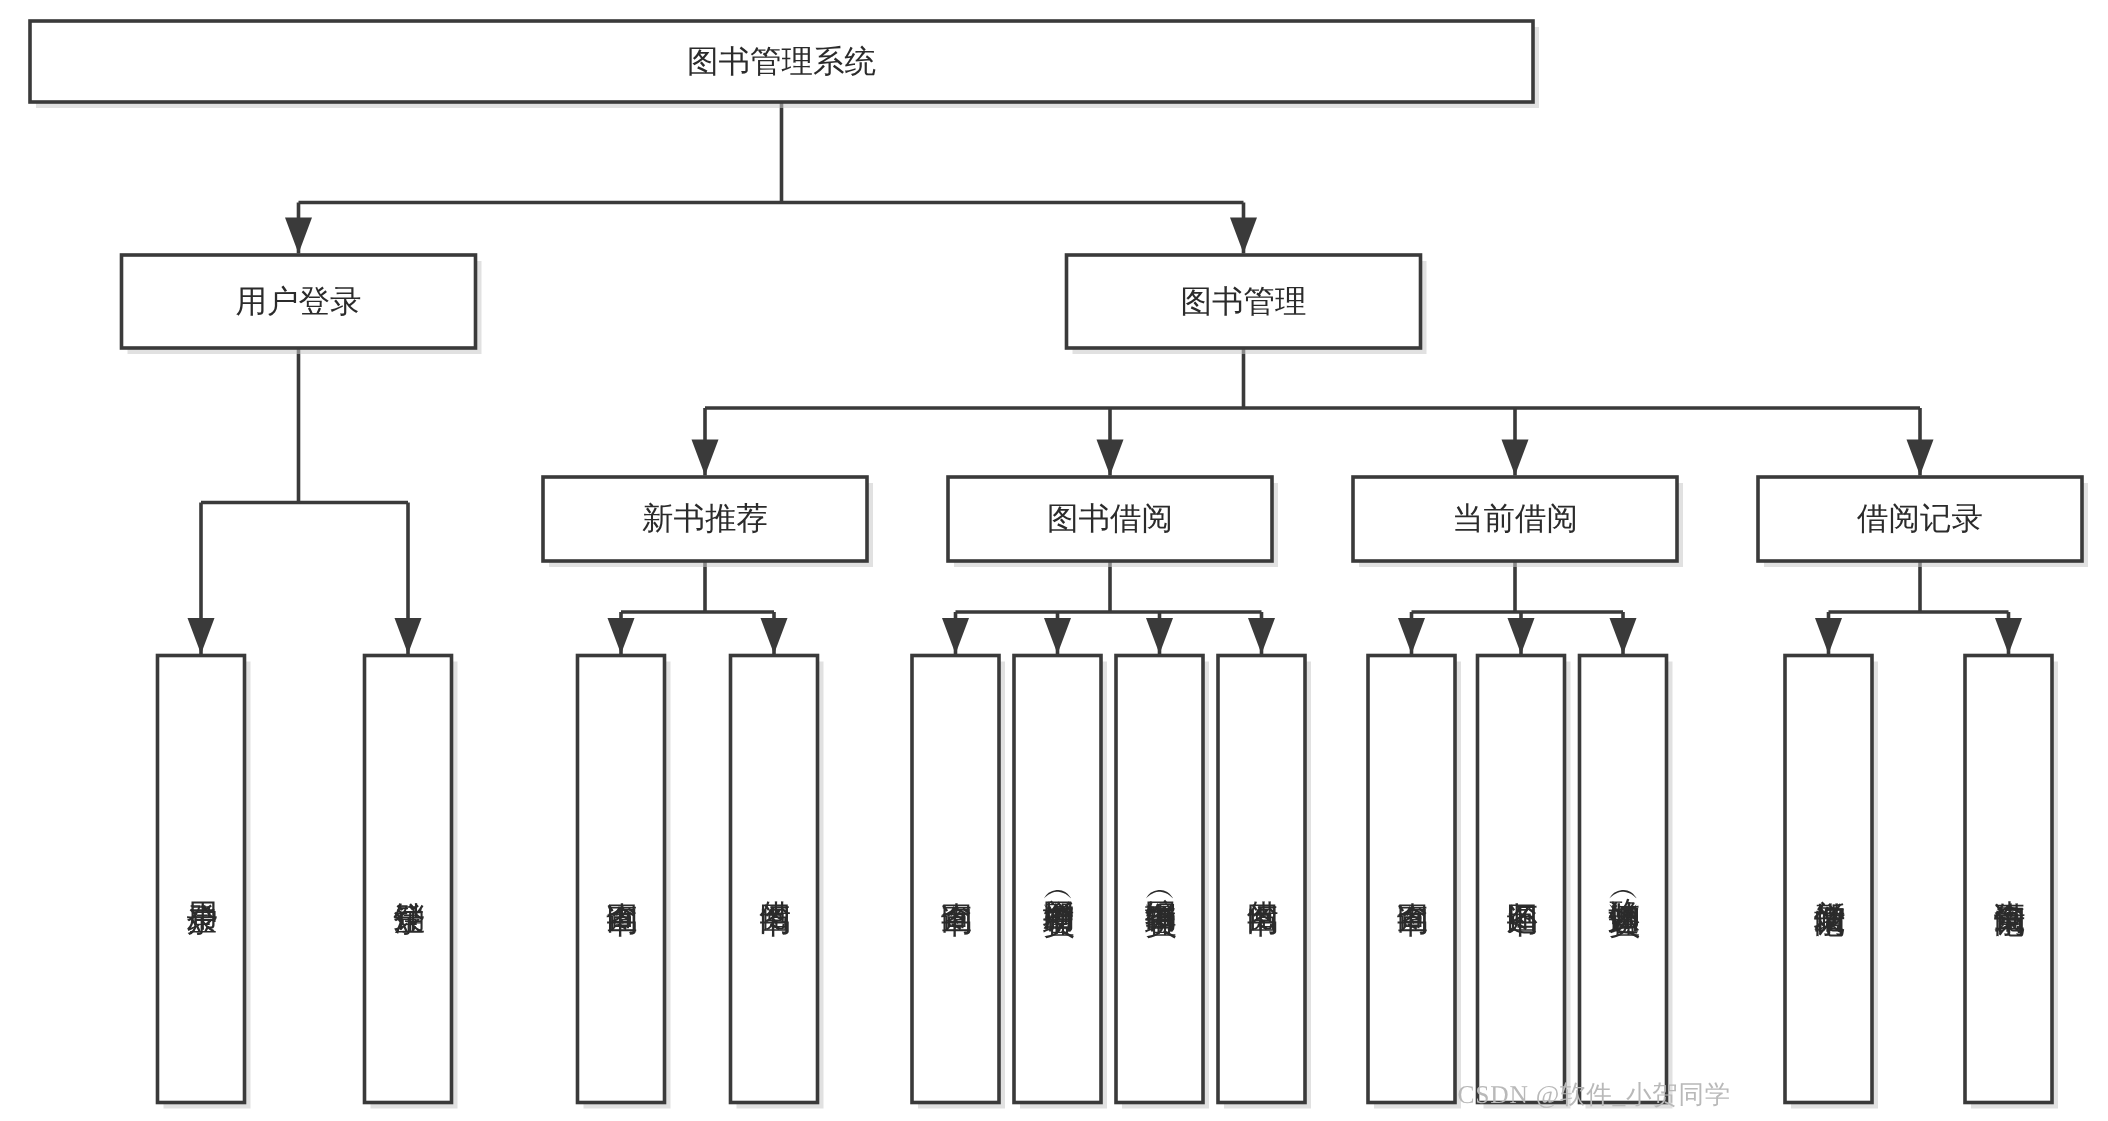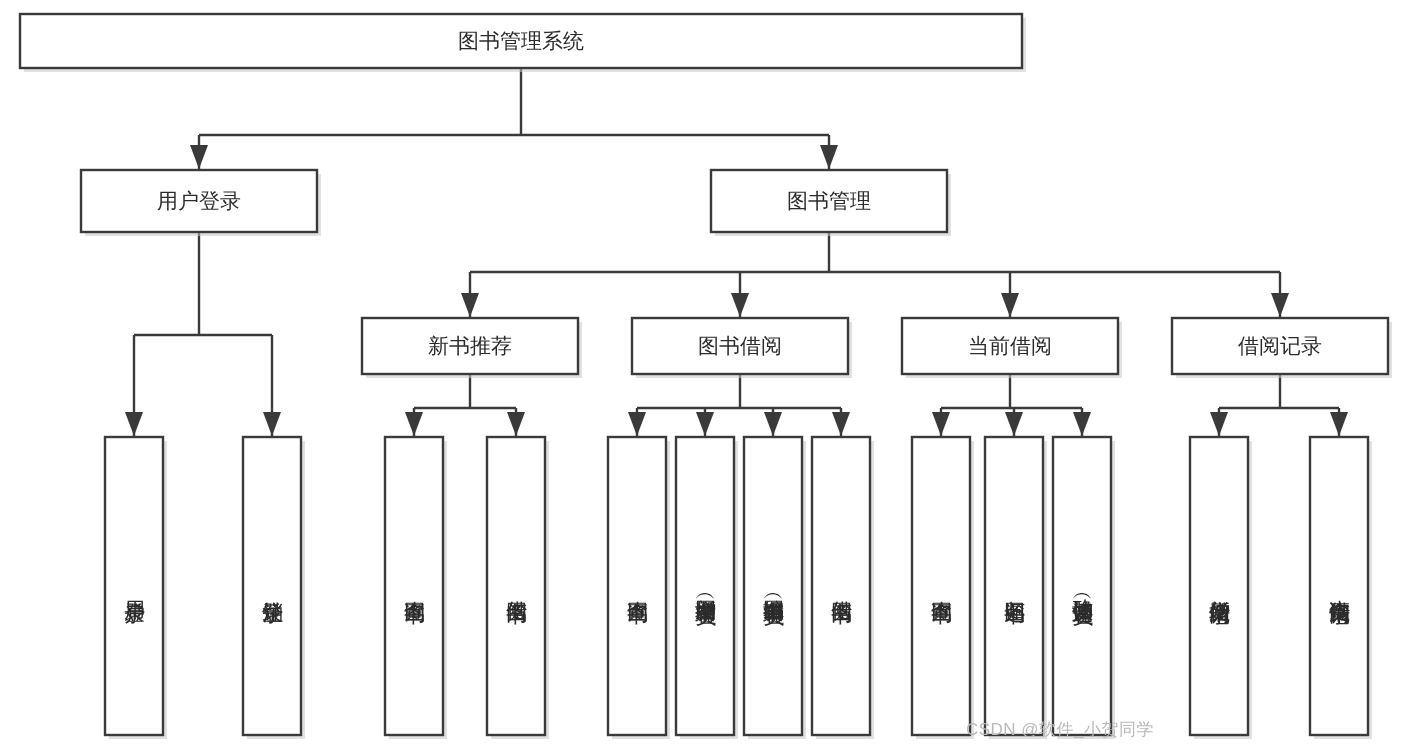--- a/index.html
+++ b/index.html
@@ -65,21 +65,21 @@
     justify-content: center;
     text-align: center;
     white-space: normal;
     letter-spacing: 1px;
     pointer-events: none;
   }
   .watermark {
     position: absolute;
     right: 12px;
     bottom: 6px;
-    font-family: Liberation Sans, sans-serif;
+    font-family: Liberation Serif, serif;
     font-size: 17px;
     color: #b9b9b9;
     letter-spacing: 0.5px;
     white-space: nowrap;
   }
 </style>
 </head>
 <body>
 
 <div id="diagram-root">

